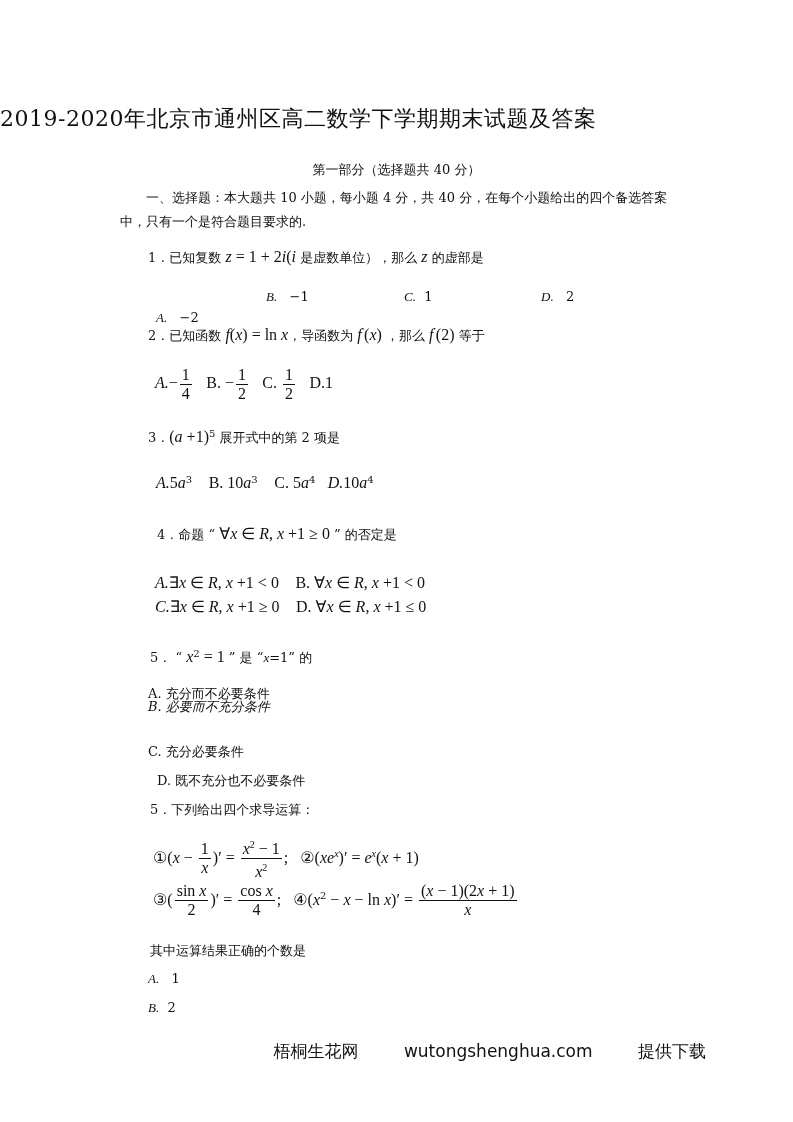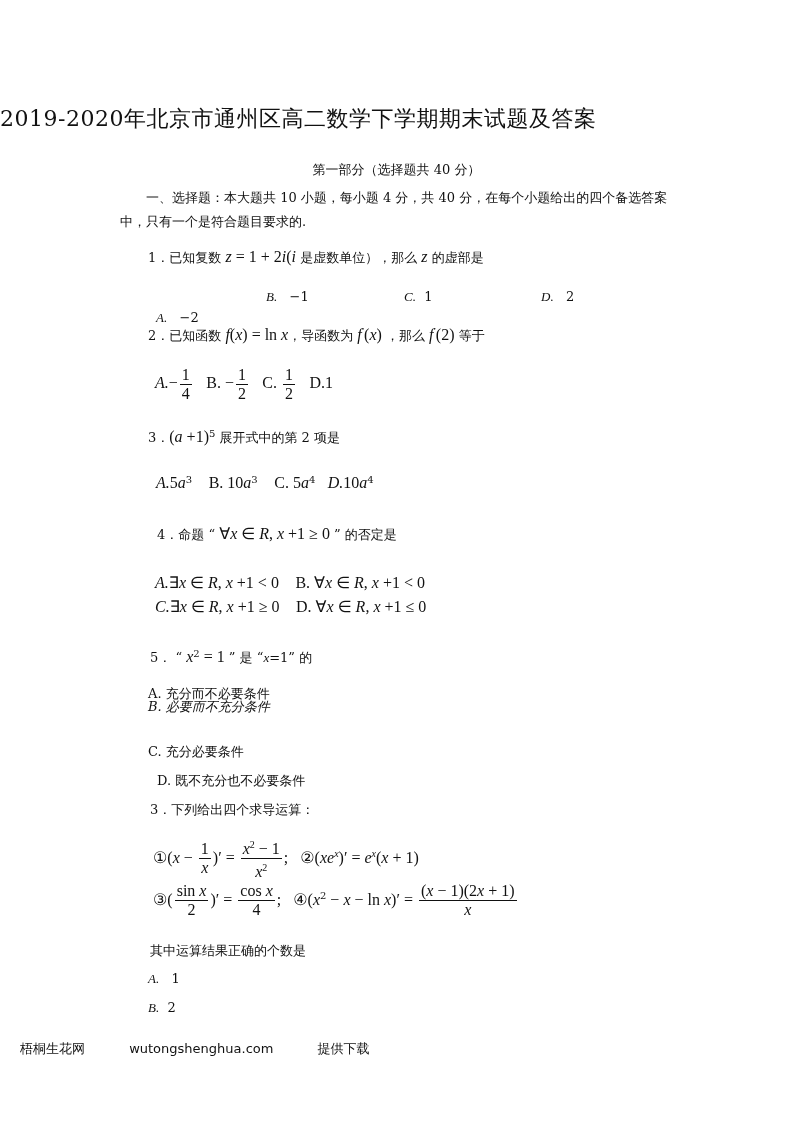--- a/index.html
+++ b/index.html
@@ -11,21 +11,21 @@
   .intro { left: 120px; width: 555px; font-size: 13px; line-height: 24px; white-space: normal; text-indent: 26px; top: 186px; }
   .q { font-size: 13px; }
   .m { font-family: "Liberation Serif", serif; font-style: italic; font-size: 16px; }
   .mr { font-family: "Liberation Serif", serif; font-size: 16px; }
   .opt { font-size: 13px; }
   .lab { font-style: italic; font-family: "Liberation Serif", serif; }
   .frac { display: inline-block; vertical-align: middle; text-align: center; font-family: "Liberation Serif", serif; font-size: 16px; line-height: 18px; margin: 0 2px; }
   .frac .num { display: block; border-bottom: 1px solid #111; padding: 0 2px; }
   .frac .den { display: block; padding: 0 2px; }
   sup { font-size: 10px; }
-  .footer { top: 1040px; left: 0; width: 726px; text-align: left; font-size: 13px; font-family: "DejaVu Sans", "Liberation Sans", sans-serif; }
+  .footer { top: 1040px; left: 0; width: 726px; text-align: right; font-size: 17px; font-family: "DejaVu Sans", "Liberation Sans", sans-serif; }
   .footer span { margin: 0 20px; }
 </style>
 </head>
 <body>
 
 <div class="abs title">2019-2020年北京市通州区高二数学下学期期末试题及答案</div>
 <div class="abs section">第一部分（选择题共 40 分）</div>
 <div class="abs intro">一、选择题：本大题共 10 小题，每小题 4 分，共 40 分，在每个小题给出的四个备选答案中，只有一个是符合题目要求的.</div>
 
 <div class="abs q" style="top:248px; left:148px;text-align:right;">
@@ -69,21 +69,21 @@
 </div>
 
 <div class="abs q" style="top:648px; left:150px;">
   5．&nbsp;“ <span class="m">x</span><sup>2</sup><span class="mr"> = 1</span> ” 是 “<span class="lab">x</span>=1” 的
 </div>
 <div class="abs opt" style="top:685px; left:148px;">A. 充分而不必要条件</div>
 <div class="abs opt" style="top:698px; left:148px;font-style:italic;">B. 必要而不充分条件</div>
 <div class="abs opt" style="top:743px; left:148px;">C. 充分必要条件</div>
 <div class="abs opt" style="top:772px; left:157px;">D. 既不充分也不必要条件</div>
 
-<div class="abs q" style="top:801px; left:150px;">3．下列给出四个求导运算：</div>
+<div class="abs q" style="top:801px; left:150px;">5．下列给出四个求导运算：</div>
 
 <div class="abs" style="top:836px; left:153px;">
   <span class="mr">①(</span><span class="m">x</span><span class="mr"> − </span><span class="frac"><span class="num">1</span><span class="den m">x</span></span><span class="mr">)′ = </span><span class="frac"><span class="num"><span class="m">x</span><sup>2</sup> − 1</span><span class="den"><span class="m">x</span><sup>2</sup></span></span><span class="mr">;&nbsp;&nbsp;&nbsp;②(</span><span class="m">xe<sup>x</sup></span><span class="mr">)′ = </span><span class="m">e<sup>x</sup></span><span class="mr">(</span><span class="m">x</span><span class="mr"> + 1)</span>
 </div>
 <div class="abs" style="top:882px; left:153px;">
   <span class="mr">③(</span><span class="frac"><span class="num">sin <span class="m">x</span></span><span class="den">2</span></span><span class="mr">)′ = </span><span class="frac"><span class="num">cos <span class="m">x</span></span><span class="den">4</span></span><span class="mr">;&nbsp;&nbsp;&nbsp;④(</span><span class="m">x</span><sup>2</sup><span class="mr"> − </span><span class="m">x</span><span class="mr"> − ln </span><span class="m">x</span><span class="mr">)′ = </span><span class="frac"><span class="num">(<span class="m">x</span> − 1)(2<span class="m">x</span> + 1)</span><span class="den m">x</span></span>
 </div>
 
 <div class="abs q" style="top:942px; left:150px;">其中运算结果正确的个数是</div>
 <div class="abs opt" style="top:971px; left:148px;"><span class="lab">A.</span>&nbsp;&nbsp; 1</div>

